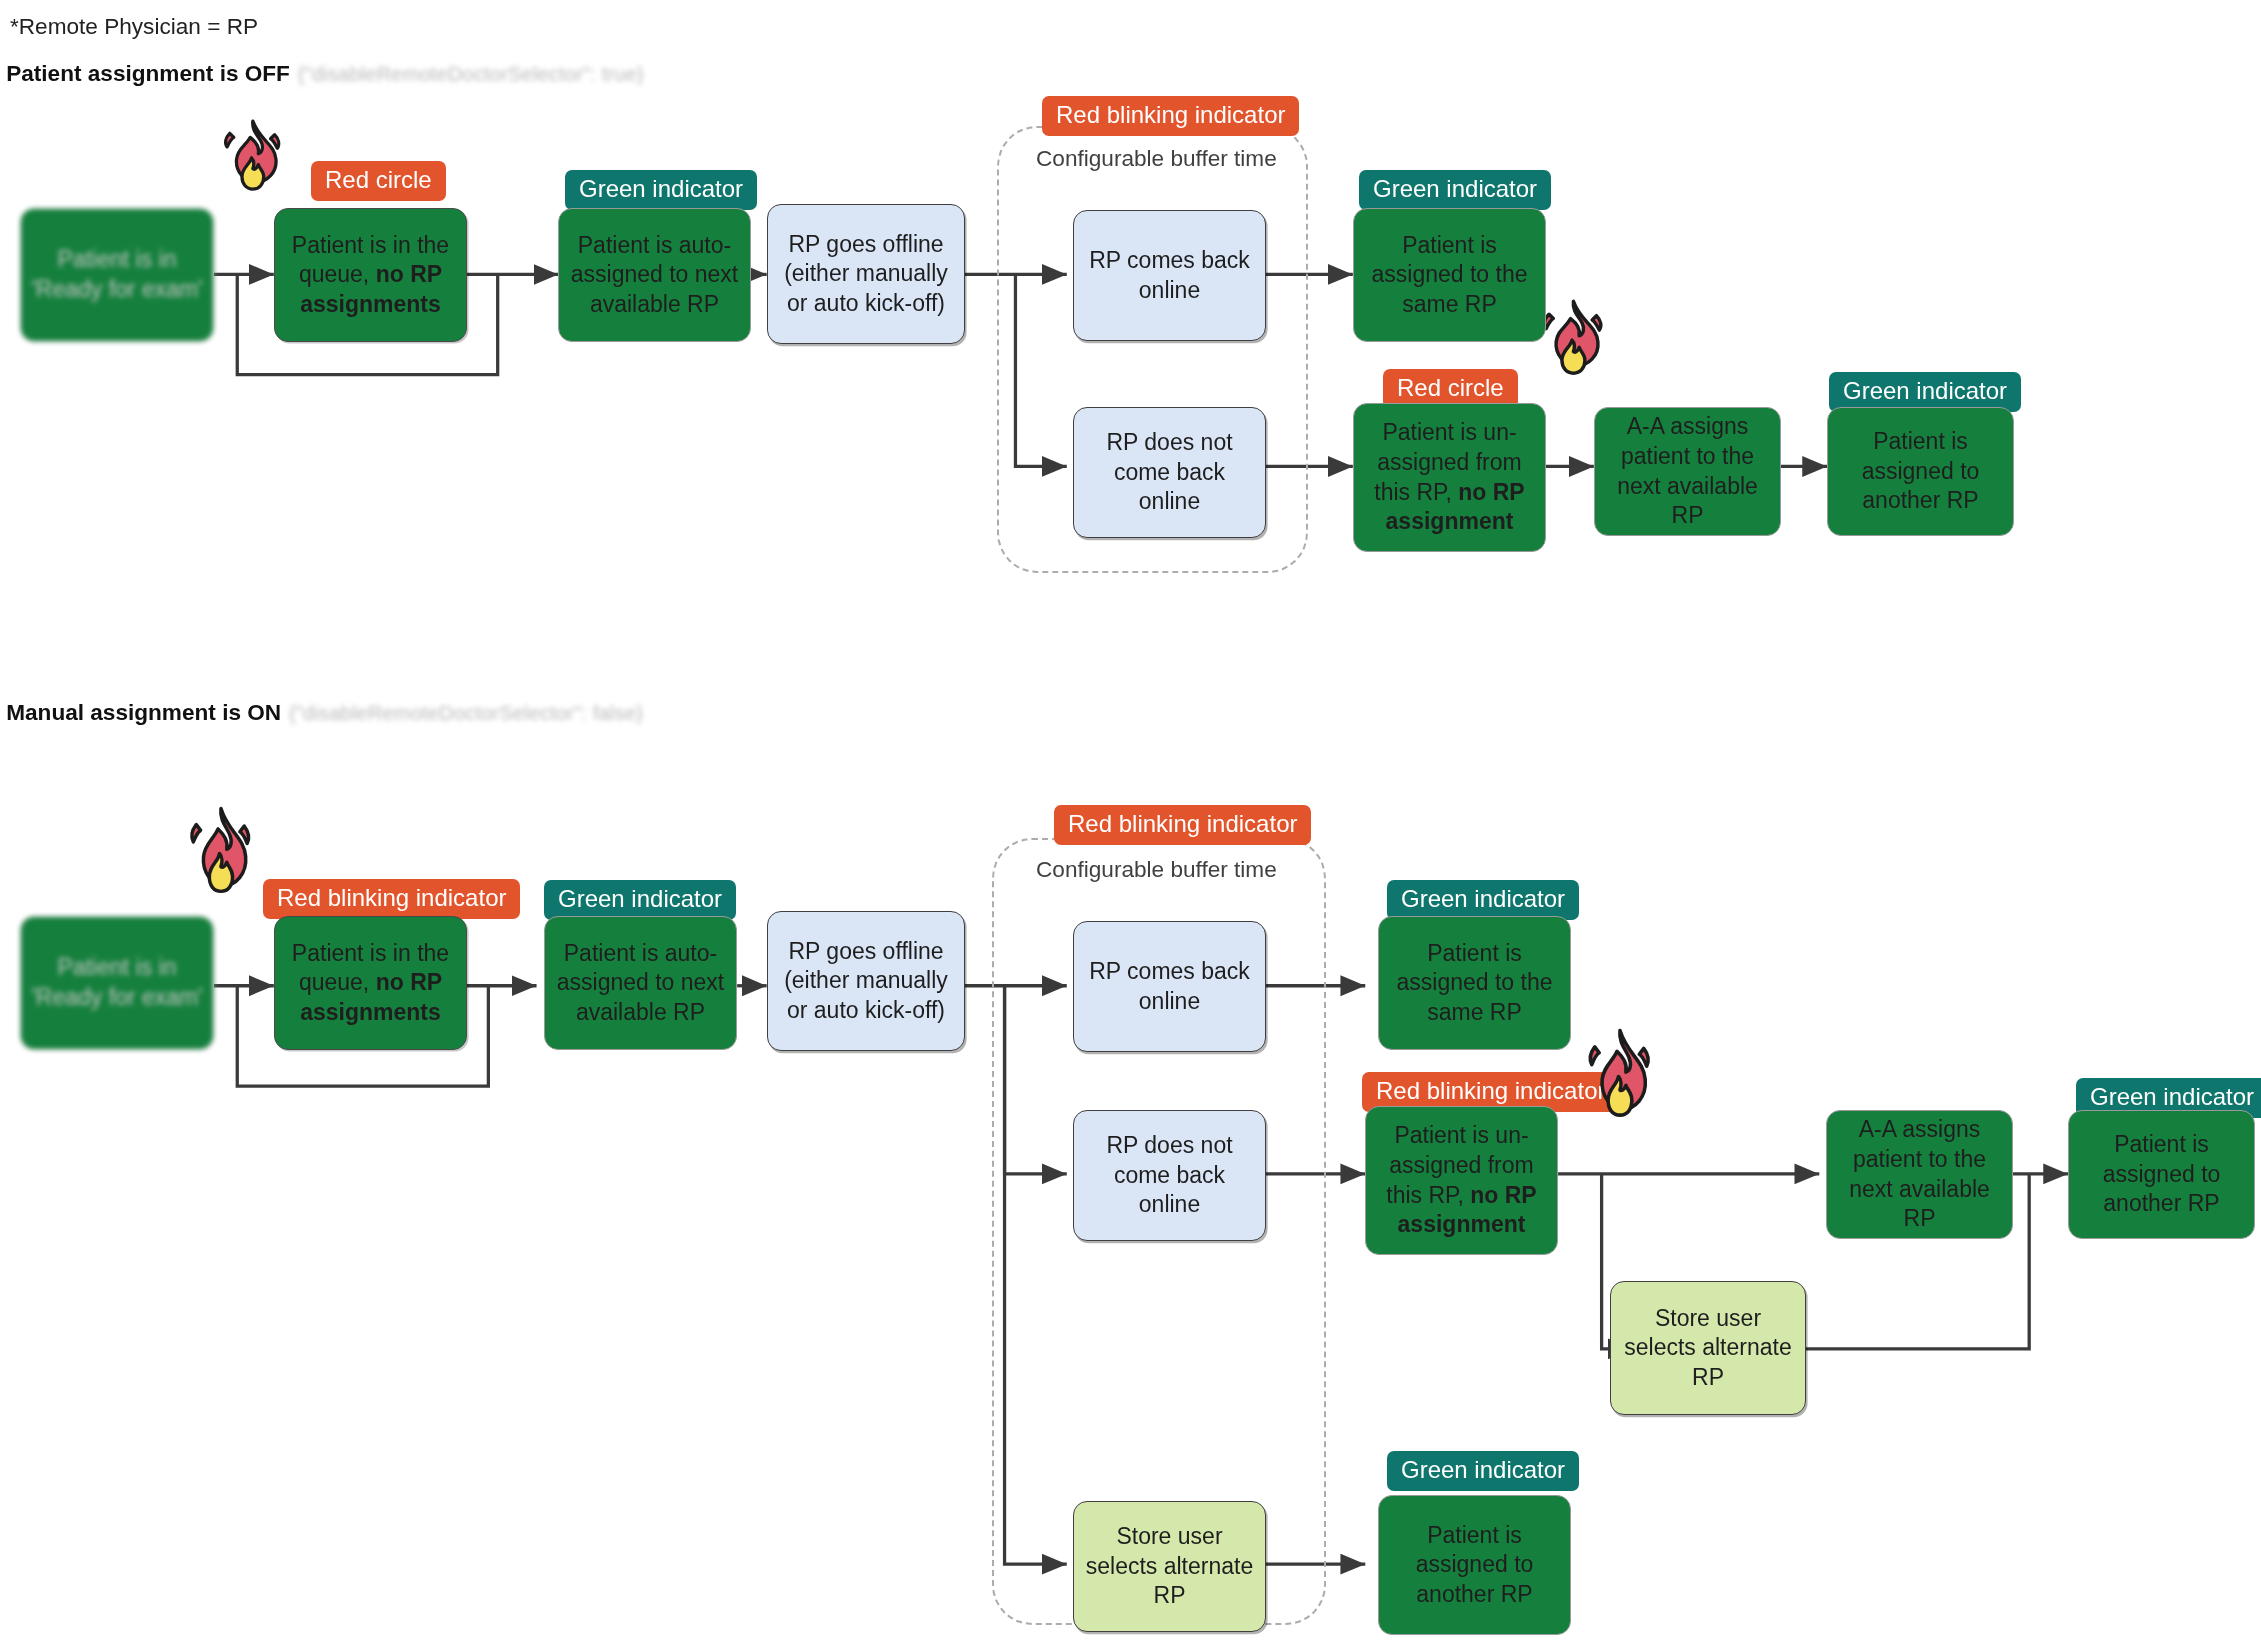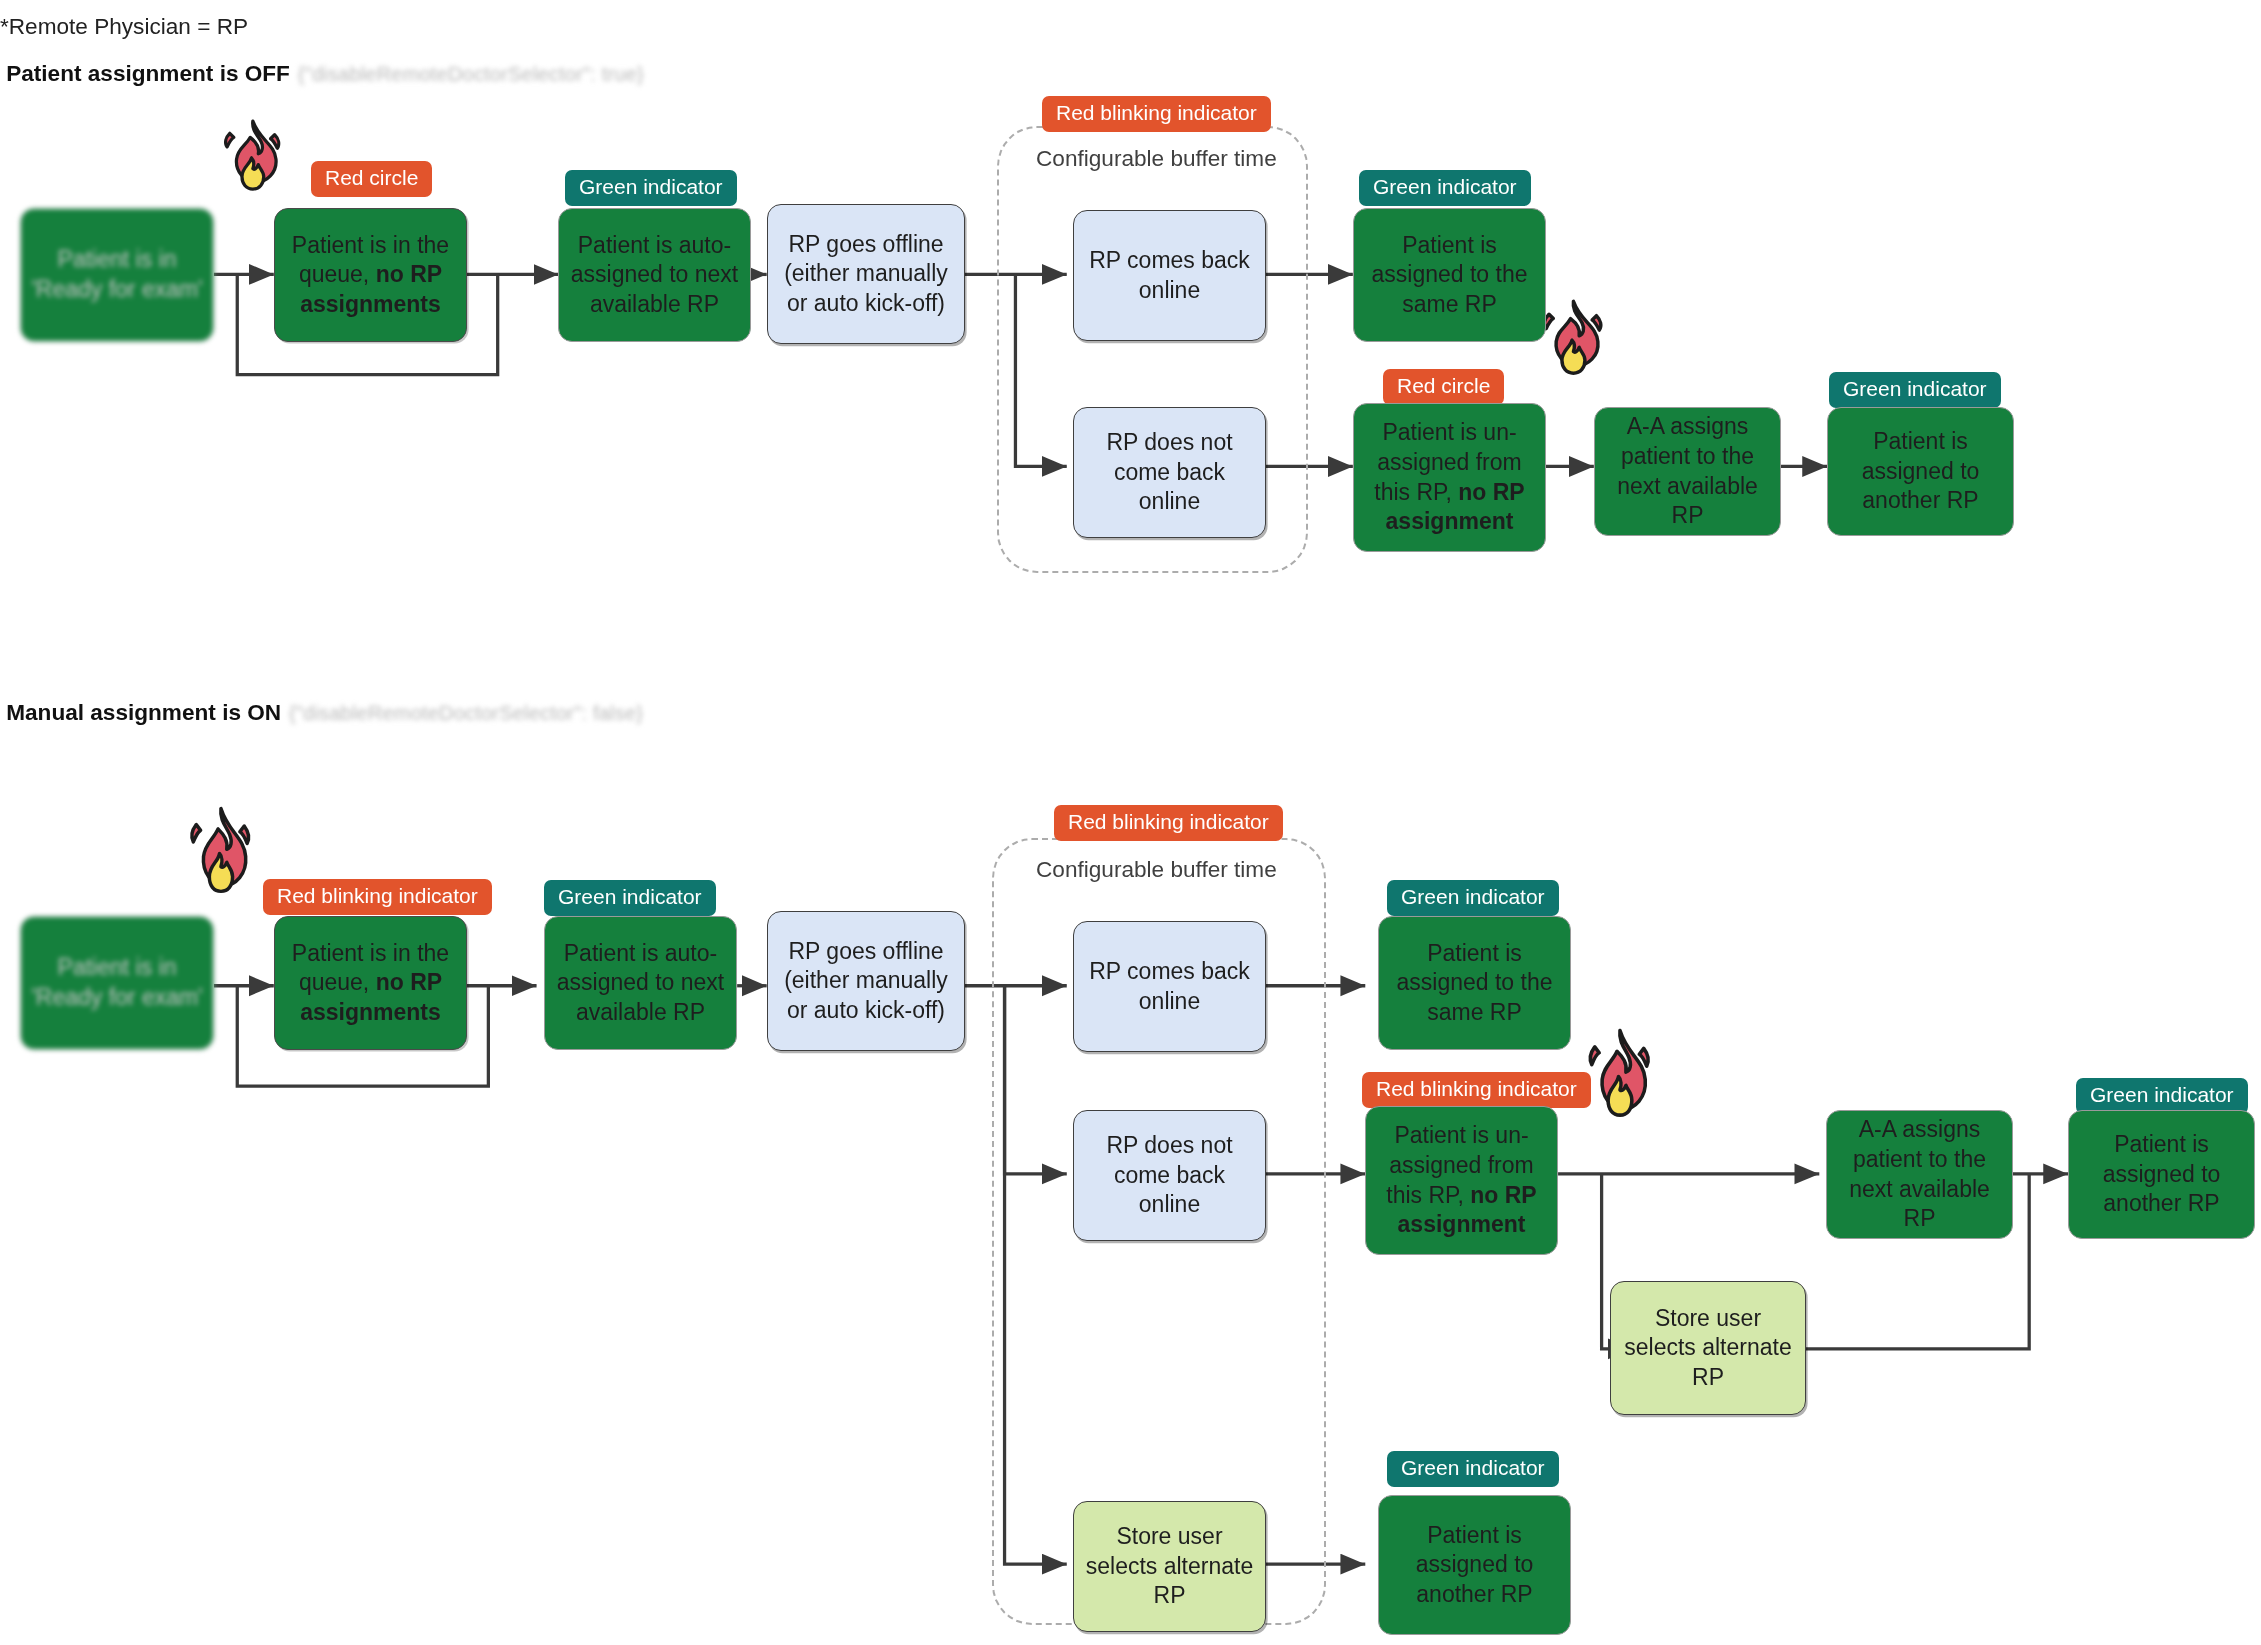--- a/index.html
+++ b/index.html
@@ -33,21 +33,21 @@
   }
   .node.strong{border-color:#4a4a4a;box-shadow:1.6px 1.6px 0 rgba(0,0,0,.22);}
   .node.blue{background:#dae5f6;border-color:#3f3f3f;box-shadow:1.6px 2.3px 0 rgba(0,0,0,.3);}
   .node.green{background:#d4e8ab;border-color:#3f3f3f;box-shadow:1.6px 2.3px 0 rgba(0,0,0,.3);}
   .node.ghost{color:#c4c4c4;filter:blur(2.6px);border-color:#bcbcbc;}
   .node b{font-weight:bold;}
 
   
   .badge{
     position:absolute;box-sizing:border-box;
-    border-radius:7px;color:#fff;font-size:21px;
+    border-radius:7px;color:#fff;font-size:24px;
     padding:5.4px 14px 7px;white-space:nowrap;
     display:flex;align-items:center;justify-content:center;
   }
   .badge.red{background:#e2542c;}
   .badge.green{background:#0f766e;}
 
   
   .buffer{
     position:absolute;box-sizing:border-box;
     border:2.3px dashed #acacac;border-radius:40px;background:transparent;
@@ -119,21 +119,21 @@
       <path d="M2060,1510 L2060,1735 L2100,1735" marker-end="url(#ah)"></path>
 
       <path d="M2588,1510 L2660,1510" marker-end="url(#ah)"></path>
 
       <path d="M2322,1735 L2610,1735 L2610,1510"></path>
 
       <path d="M1628,2012 L1756,2012" marker-end="url(#ah)"></path>
     </g>
   </svg>
 
-  <div class="note" style="left:0;top:14px;">*Remote Physician = RP</div>
+  <div class="note" style="left:10px;top:14px;">*Remote Physician = RP</div>
 
   <div class="section-title" style="left:6.2px;top:61px;">
     <span>Patient assignment is OFF</span><span class="cfg">{"disableRemoteDoctorSelector": true}</span>
   </div>
 
   <div class="buffer" style="left:997px;top:126px;width:311px;height:447px;"></div>
   <div class="buffer-label" style="left:1036px;top:146px;">Configurable buffer time</div>
 
   <div class="badge red" style="left:1042px;top:96px;">Red blinking indicator</div>
   <div class="badge red" style="left:311px;top:161px;">Red circle</div>

